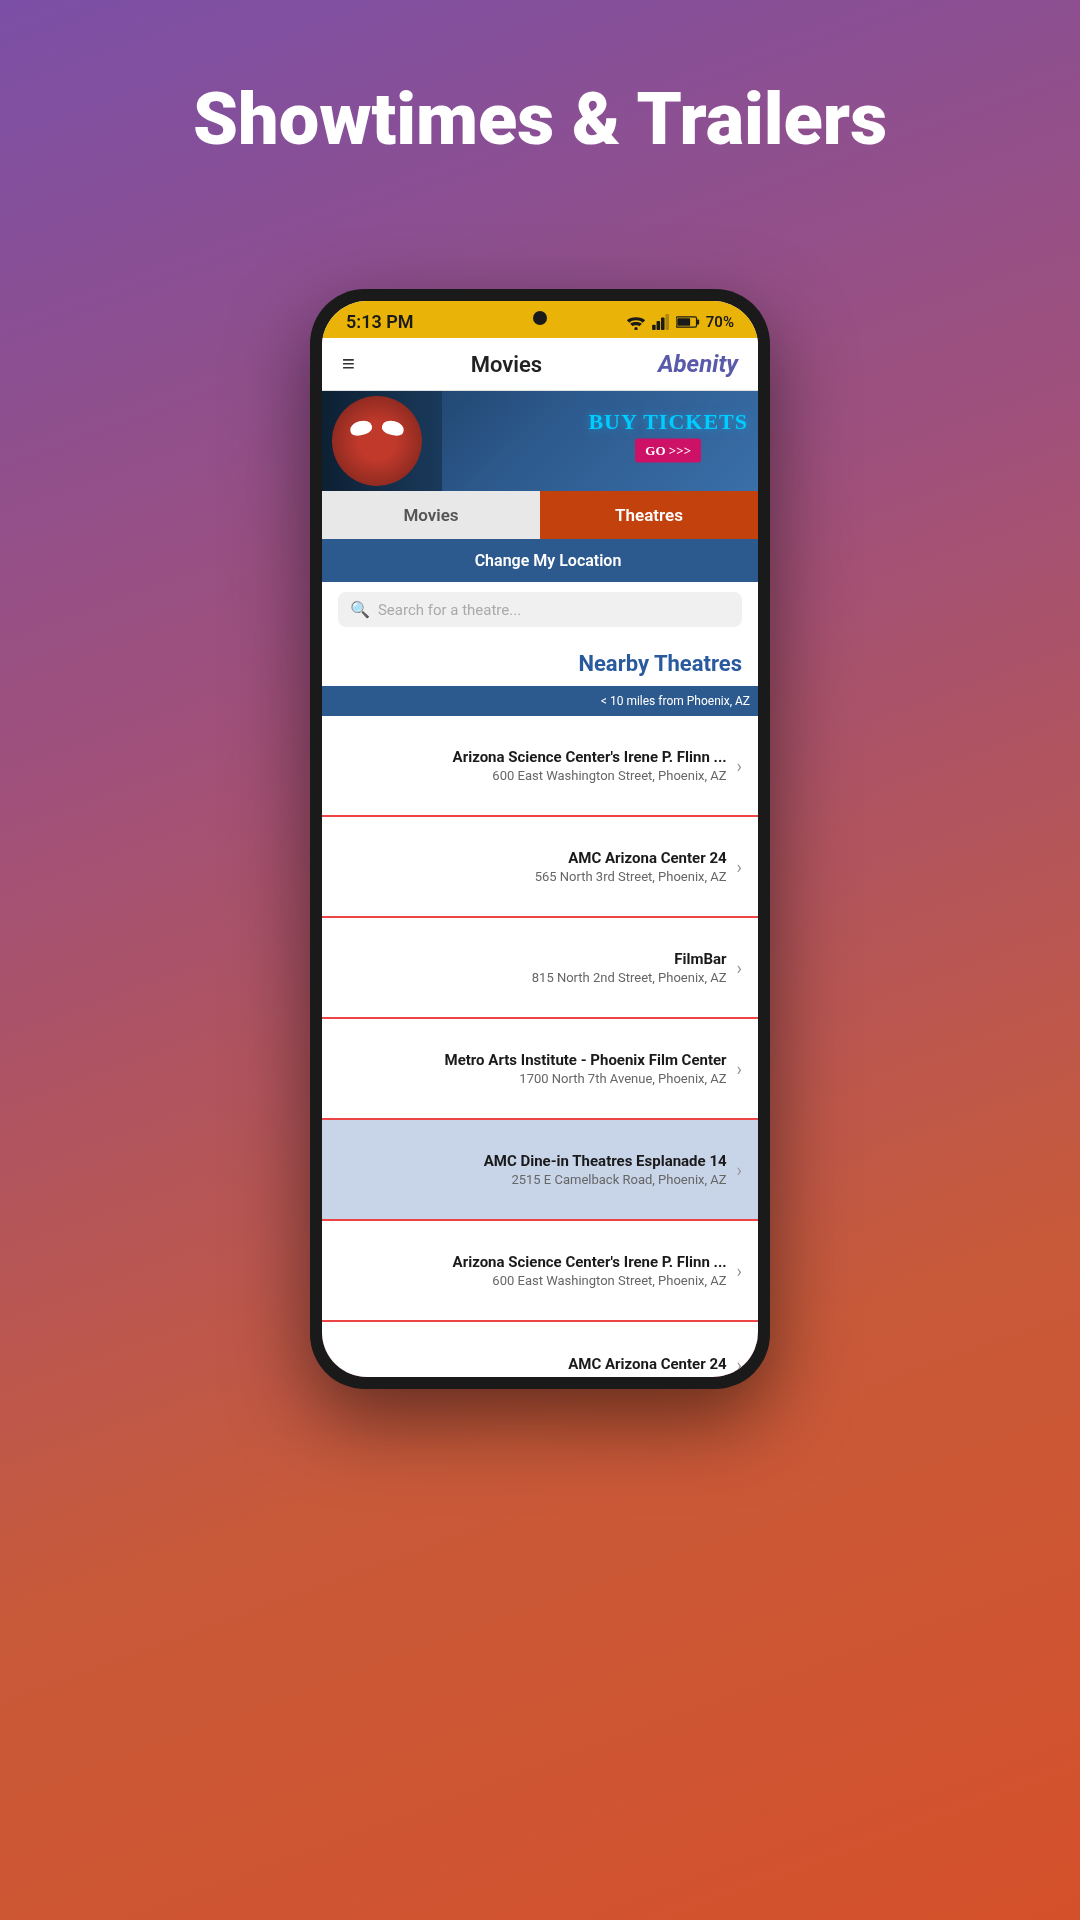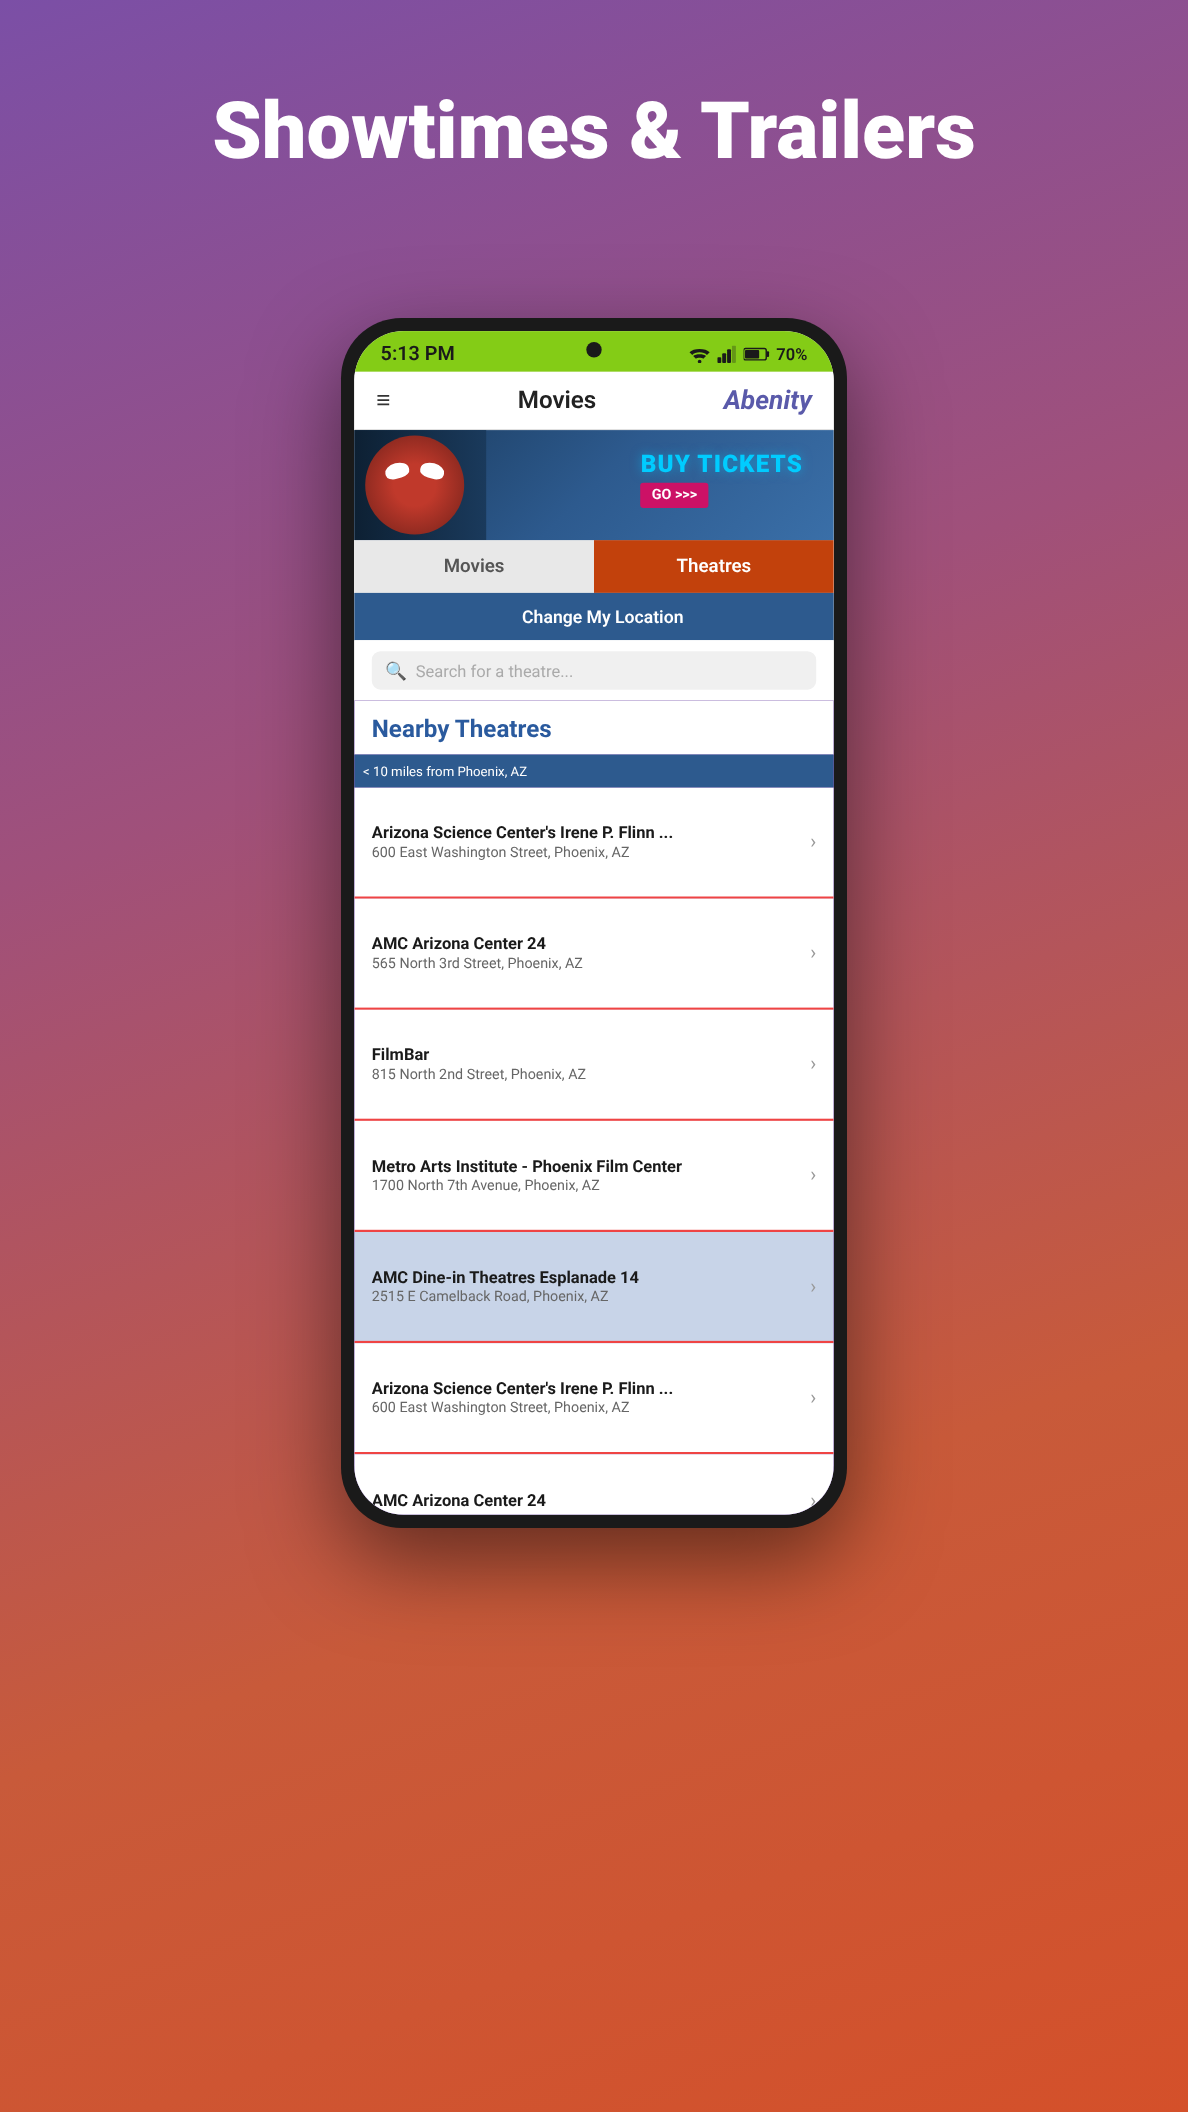--- a/index.html
+++ b/index.html
@@ -54,21 +54,21 @@
       height: 100%;
       background: #f5f5f5;
       border-radius: 45px;
       overflow: hidden;
       display: flex;
       flex-direction: column;
     }
 
     
     .status-bar {
-      background: #84cc16;
+      background: #eab308;
       display: flex;
       justify-content: space-between;
       align-items: center;
       padding: 10px 24px 6px;
       flex-shrink: 0;
     }
 
     .status-time {
       font-size: 18px;
       font-weight: 600;
@@ -167,24 +167,25 @@
       height: 14px;
       background: white;
       border-radius: 50% 50% 40% 40%;
       transform: rotate(-15deg);
     }
 
     .eye.right { transform: rotate(15deg); }
 
     .banner-text {
       position: absolute;
-      right: 28px;
+      right: 10px;
       top: 50%;
       transform: translateY(-60%);
-      text-align: left;
+      text-align: center;
+      font-family: Liberation Serif, serif;
     }
 
     .buy-tickets {
       font-size: 22px;
       font-weight: 900;
       color: #00ccff;
       text-shadow: 0 0 10px rgba(0,200,255,0.5);
       letter-spacing: 1px;
     }
 
@@ -261,23 +262,24 @@
       font-size: 16px;
     }
 
     .search-placeholder {
       color: #aaa;
       font-size: 15px;
     }
 
     
     .content {
-      background: #4c1d95;
+      background: #7f1d1d;
       flex: 1;
       overflow: hidden;
+      text-align: right;
     }
 
     .nearby-title {
       color: #2a5a9e;
       font-size: 22px;
       font-weight: 700;
       padding: 14px 16px 10px;
       background: white;
     }
 

